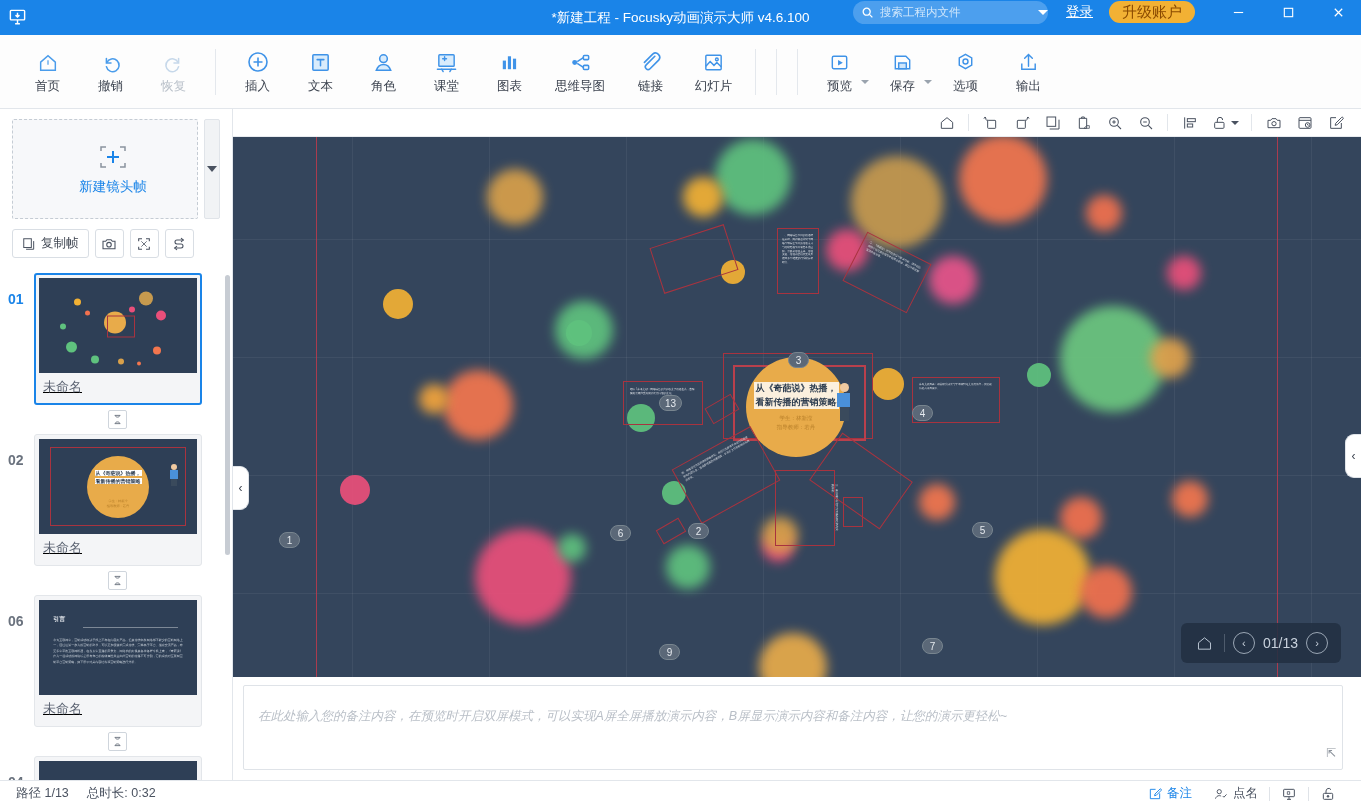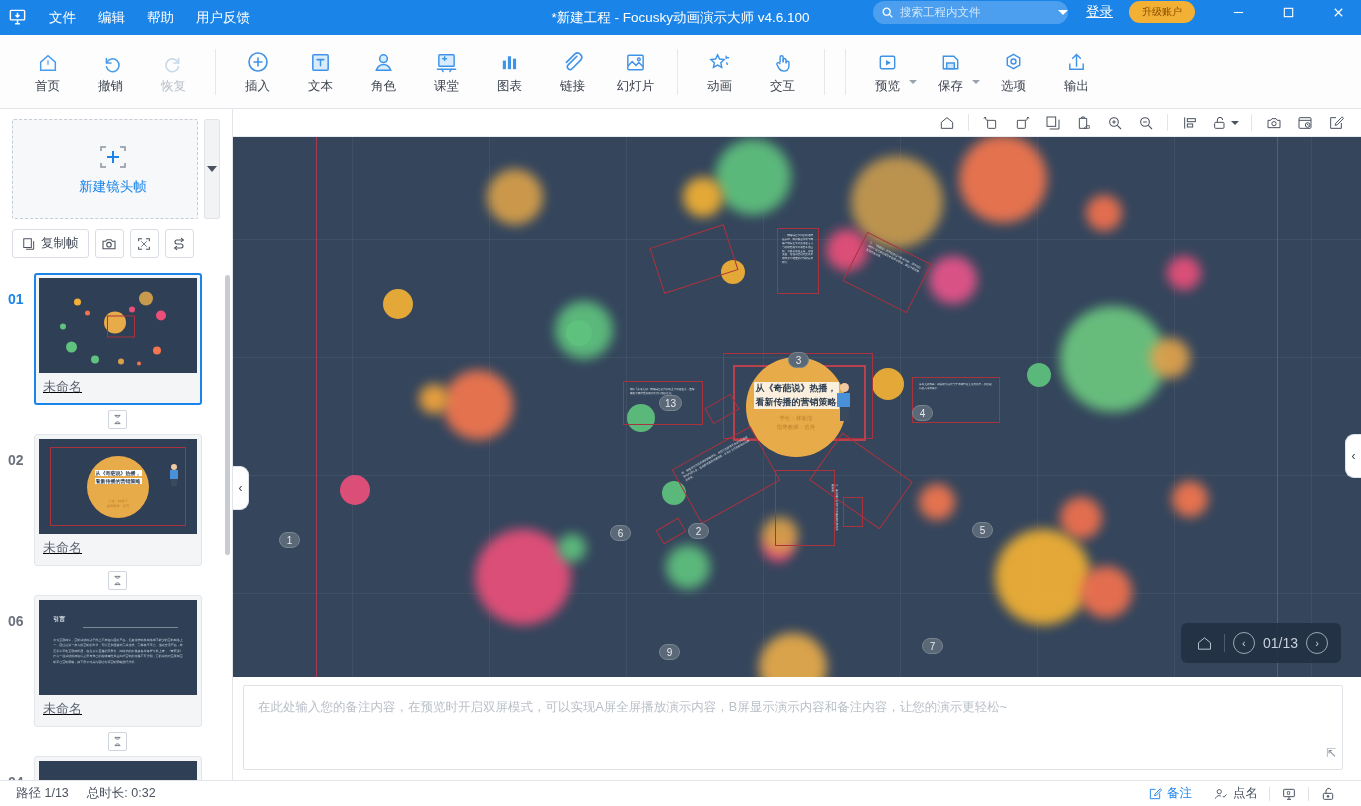--- a/index.html
+++ b/index.html
@@ -42,21 +42,21 @@
     background: transparent; border: none; outline: none; color: #fff;
     font-size: 11.5px; flex: 1; margin-left: 6px; font-family: inherit;
   }
   .search-input::placeholder { color: #cfe6fb; }
   .search-caret {
     width: 0; height: 0; border-left: 5px solid transparent; border-right: 5px solid transparent;
     border-top: 5px solid #fff; margin-left: 4px; flex: none;
   }
   .login-link { color: #fff; font-size: 13.5px; margin-right: 12px; text-decoration: underline; cursor: pointer; }
   .upgrade-btn {
-    background: #f2b134; color: #8a4a00; font-size: 10px; border: none;
+    background: #f2b134; color: #8a4a00; font-size: 15px; border: none;
     border-radius: 11px; height: 22px; padding: 0 13px; cursor: pointer;
     font-family: inherit; margin-right: 16px;
   }
   .win-btn {
     width: 46px; height: 35px; display: flex; align-items: center; justify-content: center;
     color: #fff; cursor: pointer;
   }
 
   
   .ribbon {
@@ -210,22 +210,22 @@
     display: flex; align-items: center; justify-content: center; cursor: pointer; font-size: 11px;
   }
 
   
   .notes-area {
     position: absolute; left: 233px; top: 677px; width: 1128px; height: 103px;
     background: #fff; padding: 8px 18px 10px 10px;
   }
   .notes-box {
     width: 100%; height: 100%; border: 1px solid #dfe3e8; border-radius: 2px;
-    padding: 11px 14px; font-size: 12.5px; color: #b9bfc7; line-height: 1.6;
-    position: relative; overflow: hidden;
+    padding: 20px 14px; font-size: 12.5px; color: #b9bfc7; line-height: 1.6;
+    position: relative; overflow: hidden; font-style: italic;
   }
   .notes-resize {
     position: absolute; right: 6px; bottom: 6px; color: #8d949d; font-size: 12px; cursor: nwse-resize;
   }
 
   
   .statusbar {
     position: absolute; left: 0; bottom: 0; width: 1361px; height: 26px;
     background: #fff; border-top: 1px solid #e2e6eb; display: flex;
     align-items: center; font-size: 12.5px; color: #4a5260;
@@ -243,26 +243,20 @@
 <body>
 
 <div class="titlebar">
   <div class="app-logo">
     <svg width="19" height="19" viewBox="0 0 24 24" fill="none" stroke="#fff" stroke-width="1.8">
       <rect x="3" y="3" width="18" height="12" rx="1"></rect>
       <path d="M12 15v5M9 20h6"></path>
         <path d="M12 6v5M9.5 9l2.5 2.5L14.5 9"></path>
     </svg>
   </div>
-  <div class="menu-row">
-    <div class="menu-item">文件</div>
-    <div class="menu-item">编辑</div>
-    <div class="menu-item">帮助</div>
-    <div class="menu-item">用户反馈</div>
-  </div>
   <div class="title-center">*新建工程 - Focusky动画演示大师  v4.6.100</div>
   <div class="title-right">
     <div class="search-box">
       <span class="mag">
         <svg width="13" height="13" viewBox="0 0 24 24" fill="none" stroke="#fff" stroke-width="2.4">
           <circle cx="10.5" cy="10.5" r="6.5"></circle>
             <path d="M15.5 15.5L21 21"></path>
         </svg>
       </span>
       <input class="search-input" placeholder="搜索工程内文件" style="">
@@ -364,20 +358,31 @@
     <div class="rb-item">
       <span class="ico">
         <svg width="23" height="23" viewBox="0 0 24 24" fill="#3f93e8">
           <rect x="5" y="10" width="3.3" height="9"></rect>
             <rect x="10.3" y="5.5" width="3.3" height="13.5"></rect>
             <rect x="15.6" y="8" width="3.3" height="11"></rect>
         </svg>
       </span>
       <span class="lbl">图表</span>
     </div>
+    <div class="rb-item" style="width:78px">
+      <span class="ico">
+        <svg width="23" height="23" viewBox="0 0 24 24" fill="none" stroke="#3f93e8" stroke-width="1.6">
+          <circle cx="6" cy="12" r="2.6" fill="#3f93e8" stroke="none"></circle>
+          <rect x="15" y="4.8" width="5.5" height="4.2" rx="1"></rect>
+            <rect x="15" y="15" width="5.5" height="4.2" rx="1"></rect>
+          <path d="M8.6 11l6.4-4M8.6 13l6.4 4"></path>
+        </svg>
+      </span>
+      <span class="lbl">思维导图</span>
+    </div>
     <div class="rb-item">
       <span class="ico">
         <svg width="23" height="23" viewBox="0 0 24 24" fill="none" stroke="#3f93e8" stroke-width="1.7" stroke-linecap="round">
           <path d="M16.5 5.5l-9 9a2.8 2.8 0 0 0 4 4l9-9a4.4 4.4 0 0 0-6.2-6.2l-8.6 8.6"></path>
         </svg>
       </span>
       <span class="lbl">链接</span>
     </div>
     <div class="rb-item">
       <span class="ico">
@@ -385,41 +390,20 @@
           <rect x="4" y="4.5" width="16" height="15" rx="1"></rect>
             <path d="M4 16l4.5-5 4 4 3-3 4.5 4.5"></path>
             <circle cx="15.5" cy="8.8" r="1.4"></circle>
         </svg>
       </span>
       <span class="lbl">幻灯片</span>
     </div>
   </div>
   <div class="rb-sep"></div>
 
-  <div class="rb-group">
-    <div class="rb-item">
-      <span class="ico">
-        <svg width="23" height="23" viewBox="0 0 24 24" fill="none" stroke="#3f93e8" stroke-width="1.5">
-          <path d="M10 4l2.1 4.4 4.8.6-3.5 3.3.9 4.7-4.3-2.3-4.3 2.3.9-4.7L3 9l4.9-.6z"></path>
-          <path d="M19 5.5v2M21.5 7h-2M19.5 12.5l.8 1.4" stroke-linecap="round"></path>
-        </svg>
-      </span>
-      <span class="lbl">动画</span>
-    </div>
-    <div class="rb-item">
-      <span class="ico">
-        <svg width="23" height="23" viewBox="0 0 24 24" fill="none" stroke="#3f93e8" stroke-width="1.5">
-          <path d="M9.5 12V6.5a1.6 1.6 0 0 1 3.2 0V12"></path>
-          <path d="M12.7 11V9.3a1.5 1.5 0 0 1 3 0V13"></path>
-          <path d="M15.7 12.2a1.5 1.5 0 0 1 3 0v3.3c0 3.2-2.1 5.5-5.2 5.5-3 0-4.6-1.6-5.6-3.6l-1.7-3.3a1.5 1.5 0 0 1 2.4-1.7l1 1.3"></path>
-        </svg>
-      </span>
-      <span class="lbl">交互</span>
-    </div>
-  </div>
   <div class="rb-sep"></div>
 
   <div class="rb-sep"></div>
 
   <div class="rb-group">
     <div class="rb-item">
       <span class="ico">
         <svg width="23" height="23" viewBox="0 0 24 24" fill="none" stroke="#3f93e8" stroke-width="1.5">
           <rect x="4.5" y="5.5" width="15" height="13" rx="1.5"></rect>
             <path d="M10.5 9.5l5 2.8-5 2.8z" fill="#3f93e8" stroke="none"></path>

